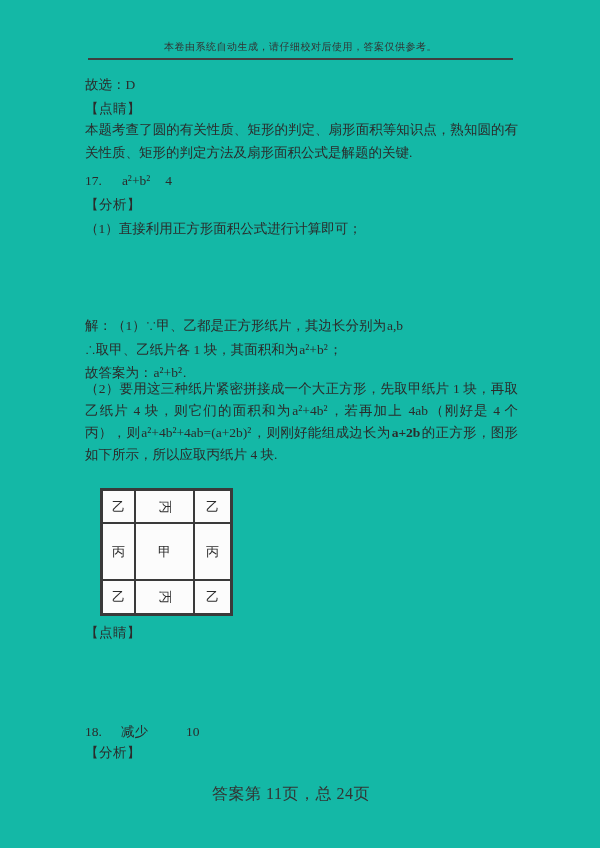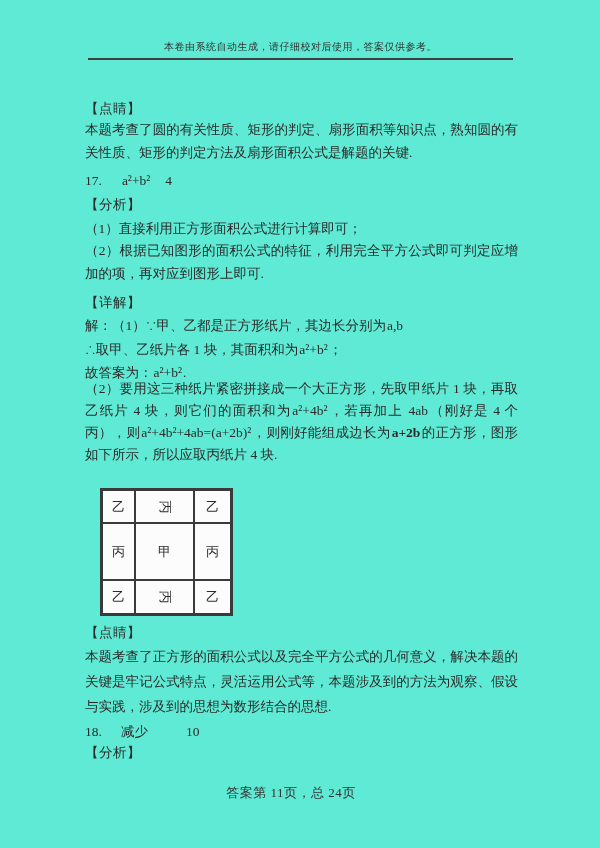--- a/index.html
+++ b/index.html
@@ -1,20 +1,20 @@
 <!DOCTYPE html>
 <html><head>
 <meta charset="utf-8">
 <style>
   html,body{margin:0;padding:0;}
   body{background:#e8e8e8;}
   .page{
     position:relative;
     width:600px;height:848px;
-    background:#5eead4;
+    background:#14b8a6;
     font-family:"Liberation Serif","DejaVu Serif",serif;
     color:#2b2b2b;
     overflow:hidden;
   }
   .header{
     position:absolute;top:40px;left:88px;width:425px;
     text-align:center;font-size:10px;color:#333;
     padding-bottom:4px;border-bottom:2px solid #3f3f3f;
     letter-spacing:0.5px;
   }
@@ -39,41 +39,40 @@
     background:#fcfcfc;
   }
   .tile-cell{
     border:1px solid #3a3a3a;
     display:flex;align-items:center;justify-content:center;
     font-size:13px;color:#2b2b2b;
   }
   .rot{display:inline-block;transform:rotate(90deg);}
   .footer{
     position:absolute;top:784px;left:0;width:582px;
-    text-align:center;font-size:13px;color:#333;
+    text-align:center;font-size:16px;color:#333;
     letter-spacing:0.5px;
   }
 </style>
 </head>
 <body>
 
 <div class="page">
 
   <div class="header">本卷由系统自动生成，请仔细校对后使用，答案仅供参考。</div>
 
+  <div class="block" style="top:73px">故选：D</div>
   <div class="block heading" style="top:97px">【点睛】</div>
   <div class="block" style="top:118px">本题考查了圆的有关性质、矩形的判定、扇形面积等知识点，熟知圆的有关性质、矩形的判定方法及扇形面积公式是解题的关键.</div>
 
   <div class="block" style="top:169px">
     <span class="qnum">17.</span><span class="math">a²+b²</span><span class="gap14"></span><span>4</span>
   </div>
   <div class="block heading" style="top:193px">【分析】</div>
   <div class="block" style="top:217px">（1）直接利用正方形面积公式进行计算即可；</div>
-  <div class="block" style="top:239px">（2）根据已知图形的面积公式的特征，利用完全平方公式即可判定应增加的项，再对应到图形上即可.</div>
-  <div class="block heading" style="top:291px">【详解】</div>
 
   <div class="block" style="top:314px">
     <span>解：（1）∵甲、乙都是正方形纸片，其边长分别为</span><span class="math">a,b</span>
   </div>
   <div class="block" style="top:338px">
     <span>∴取甲、乙纸片各 1 块，其面积和为</span><span class="math">a²+b²</span><span>；</span>
   </div>
   <div class="block" style="top:361px">
     <span>故答案为：</span><span class="math">a²+b²</span><span>.</span>
   </div>
@@ -107,21 +106,20 @@
       </div>
     <div class="tile-cell">
         <span class="rot">丙</span>
       </div>
     <div class="tile-cell">
         <span>乙</span>
       </div>
   </div>
 
   <div class="block heading" style="top:621px">【点睛】</div>
-  <div class="block lh25" style="top:644px">本题考查了正方形的面积公式以及完全平方公式的几何意义，解决本题的关键是牢记公式特点，灵活运用公式等，本题涉及到的方法为观察、假设与实践，涉及到的思想为数形结合的思想.</div>
 
   <div class="block" style="top:720px">
     <span class="qnum">18.</span><span>减少</span><span class="gap38"></span><span>10</span>
   </div>
   <div class="block heading" style="top:741px">【分析】</div>
 
   <div class="footer">答案第 11页，总 24页</div>
 
 </div>
 

